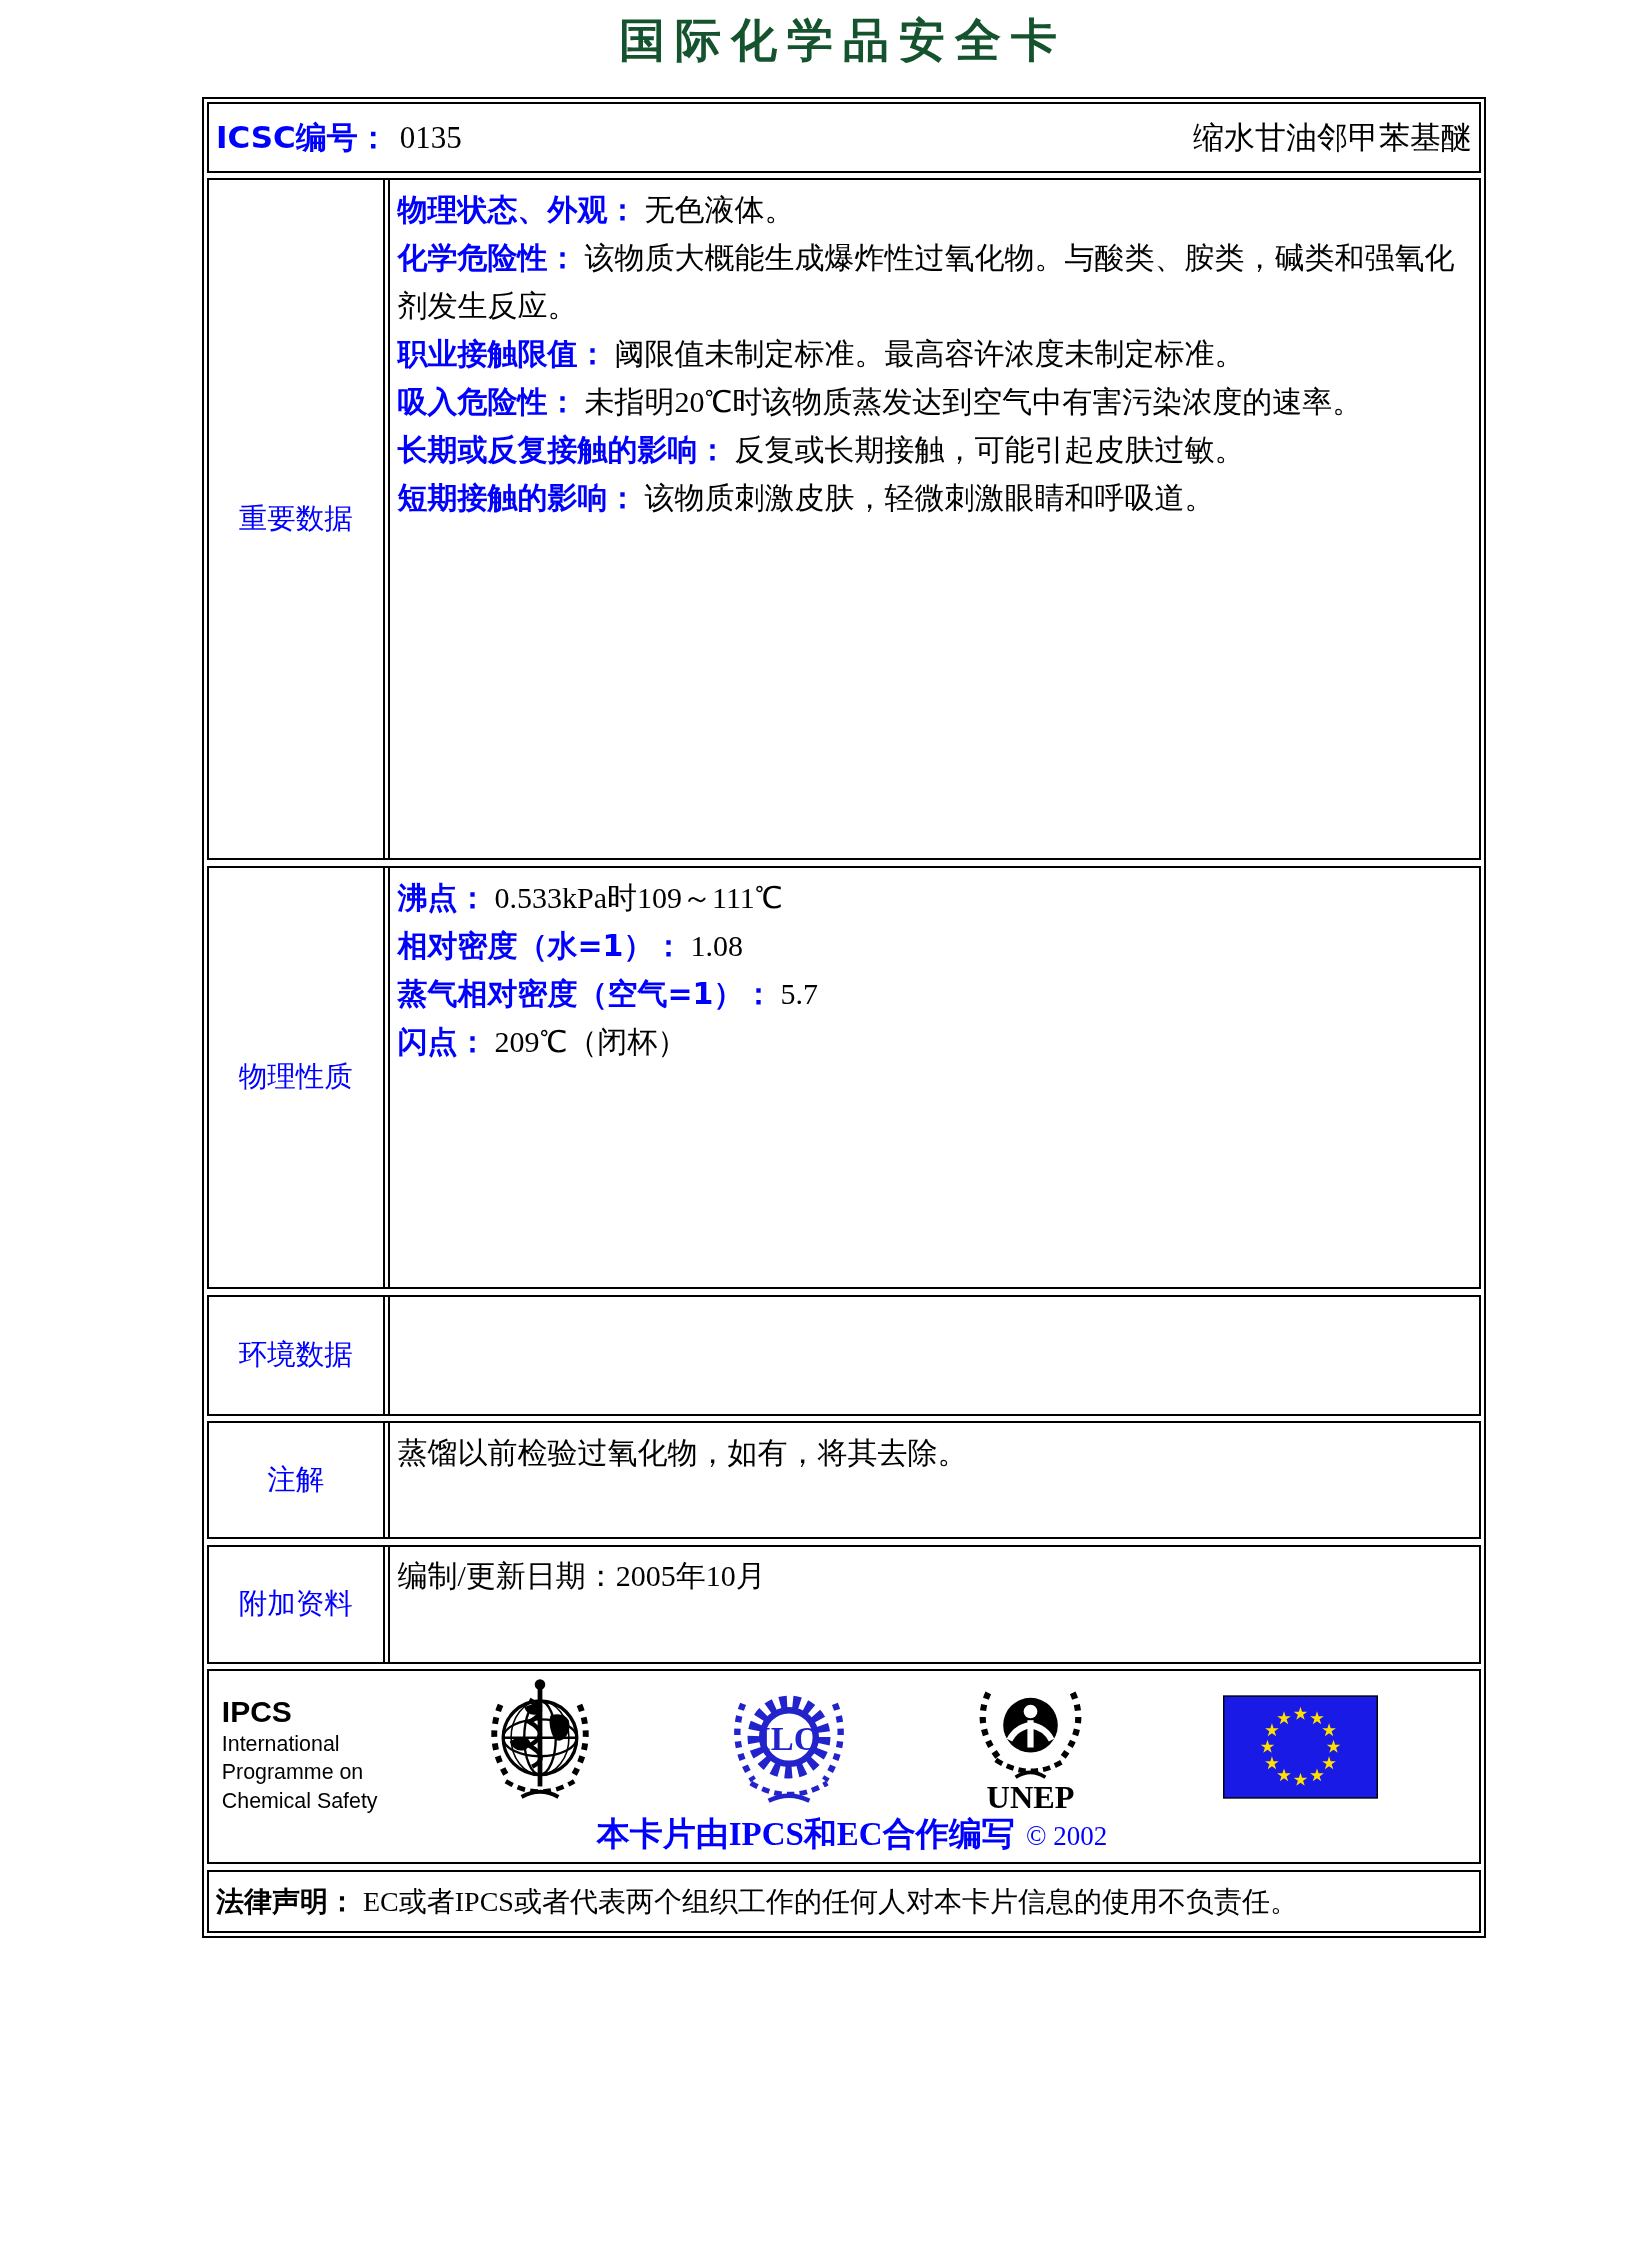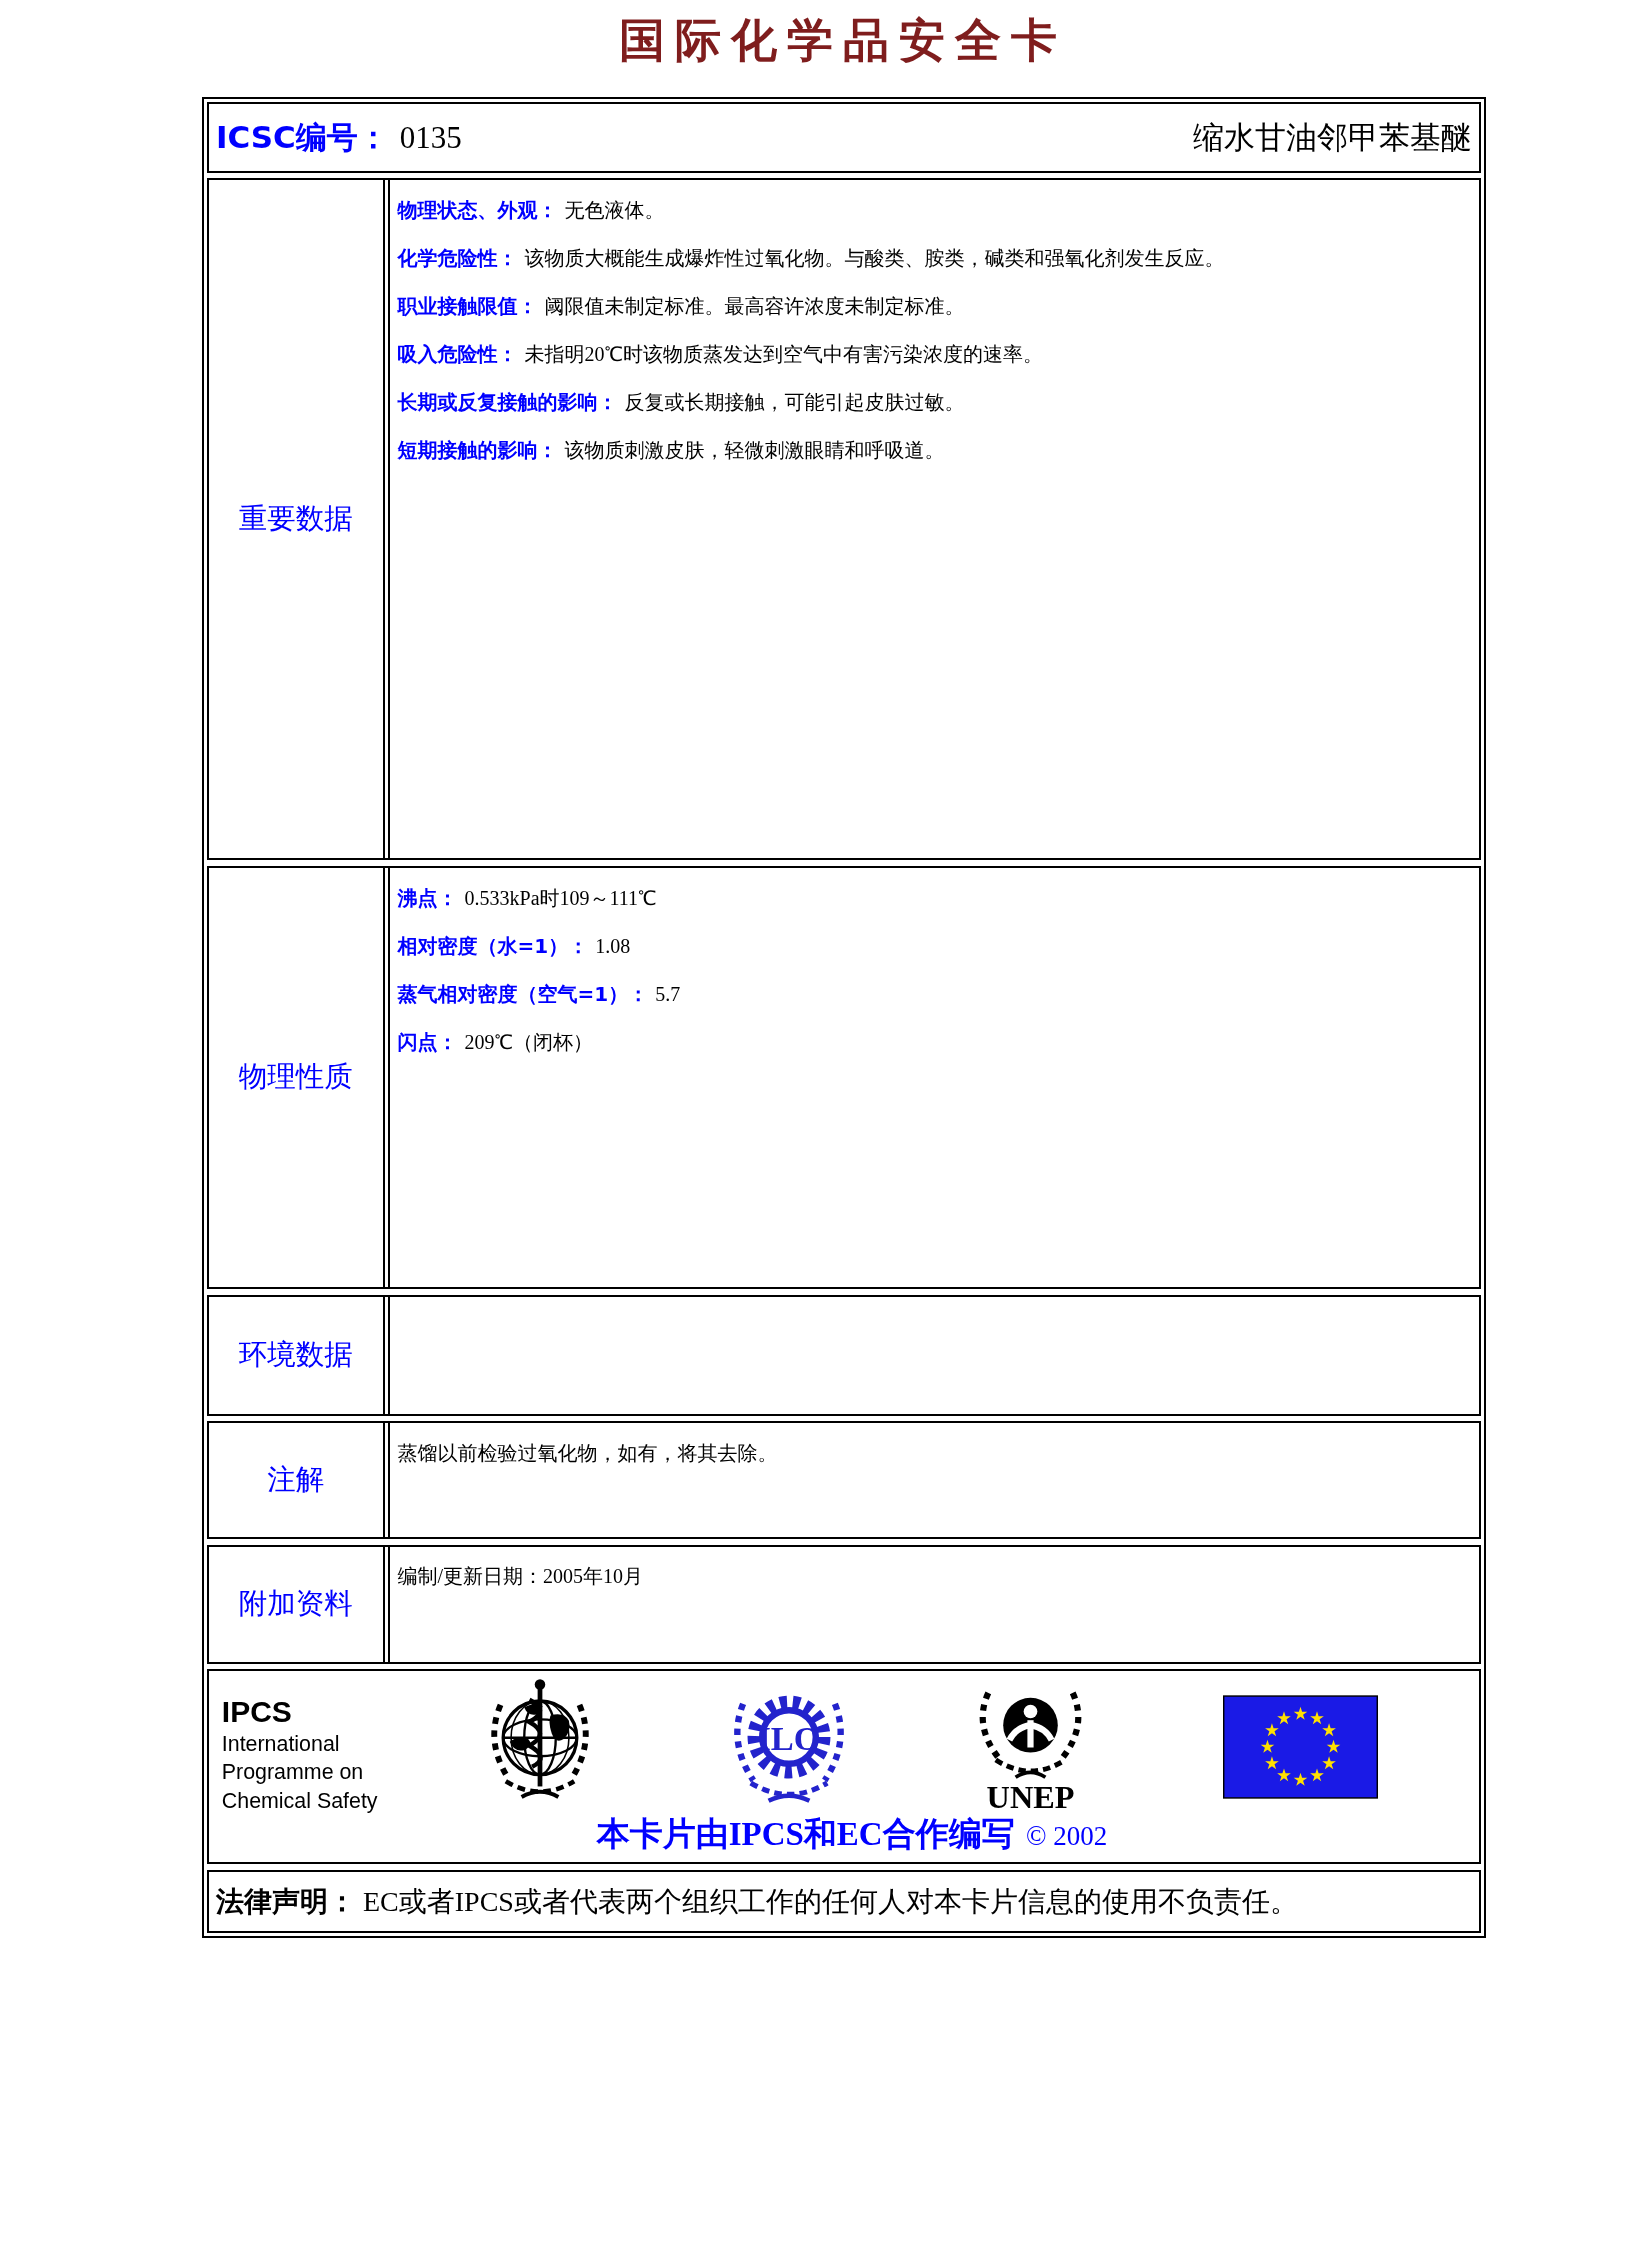--- a/index.html
+++ b/index.html
@@ -1,41 +1,41 @@
 <!DOCTYPE html>
 <html style="font-size:11.4px"><head>
 <meta charset="utf-8">
 <style>
   html,body{margin:0;padding:0;background:#ffffff;}
   body{width:1649px;height:2261px;position:relative;overflow:hidden;
        font-family:"Liberation Serif",serif;color:#000;}
 
   .page-title{position:absolute;left:202px;top:10px;width:1282px;margin:0;
-    text-align:center;color:#7f1d1d;font-family:"DejaVu Sans",sans-serif;
+    text-align:center;color:#14532d;font-family:"DejaVu Sans",sans-serif;
     font-weight:bold;font-size:46px;letter-spacing:10px;}
 
   .card{position:absolute;left:202px;top:97px;width:1280px;
     border:2.8px solid #000;background:#fff;display:flex;flex-direction:column;}
 
   .row{border:2.1px solid #000;margin:2.8px;background:#fff;box-sizing:content-box;}
 
   
   .header-row{height:44px;padding:13px 7.1px 10px 7.1px;display:flex;align-items:baseline;
     font-size:31px;}
   .icsc-label{color:#0000ff;font-family:"DejaVu Sans",sans-serif;font-weight:bold;}
   .icsc-number{margin-left:11px;}
   .substance{margin-left:auto;}
 
   
   .two-col{display:flex;}
   .label-cell{width:174px;border-right:2.1px solid #000;display:flex;
     align-items:center;justify-content:center;text-align:center;
     color:#0000ff;font-family:"DejaVu Sans",sans-serif;font-size:28.5px;}
   .content-cell{flex:1;border-left:2.1px solid #000;margin-left:3.6px;
-    padding:5.7px 8.5px 0 7.1px;font-size:20px;line-height:48px;}
+    padding:5.7px 8.5px 0 7.1px;font-size:30px;line-height:48px;}
 
   .r-important{height:678px;}
   .r-physical{height:419px;}
   .r-environment{height:117px;}
   .r-notes{height:114px;}
   .r-additional{height:115px;}
 
   .term{color:#0000ff;font-family:"DejaVu Sans",sans-serif;font-weight:bold;margin-right:7.1px;}
   .entry{margin:0;}
 

